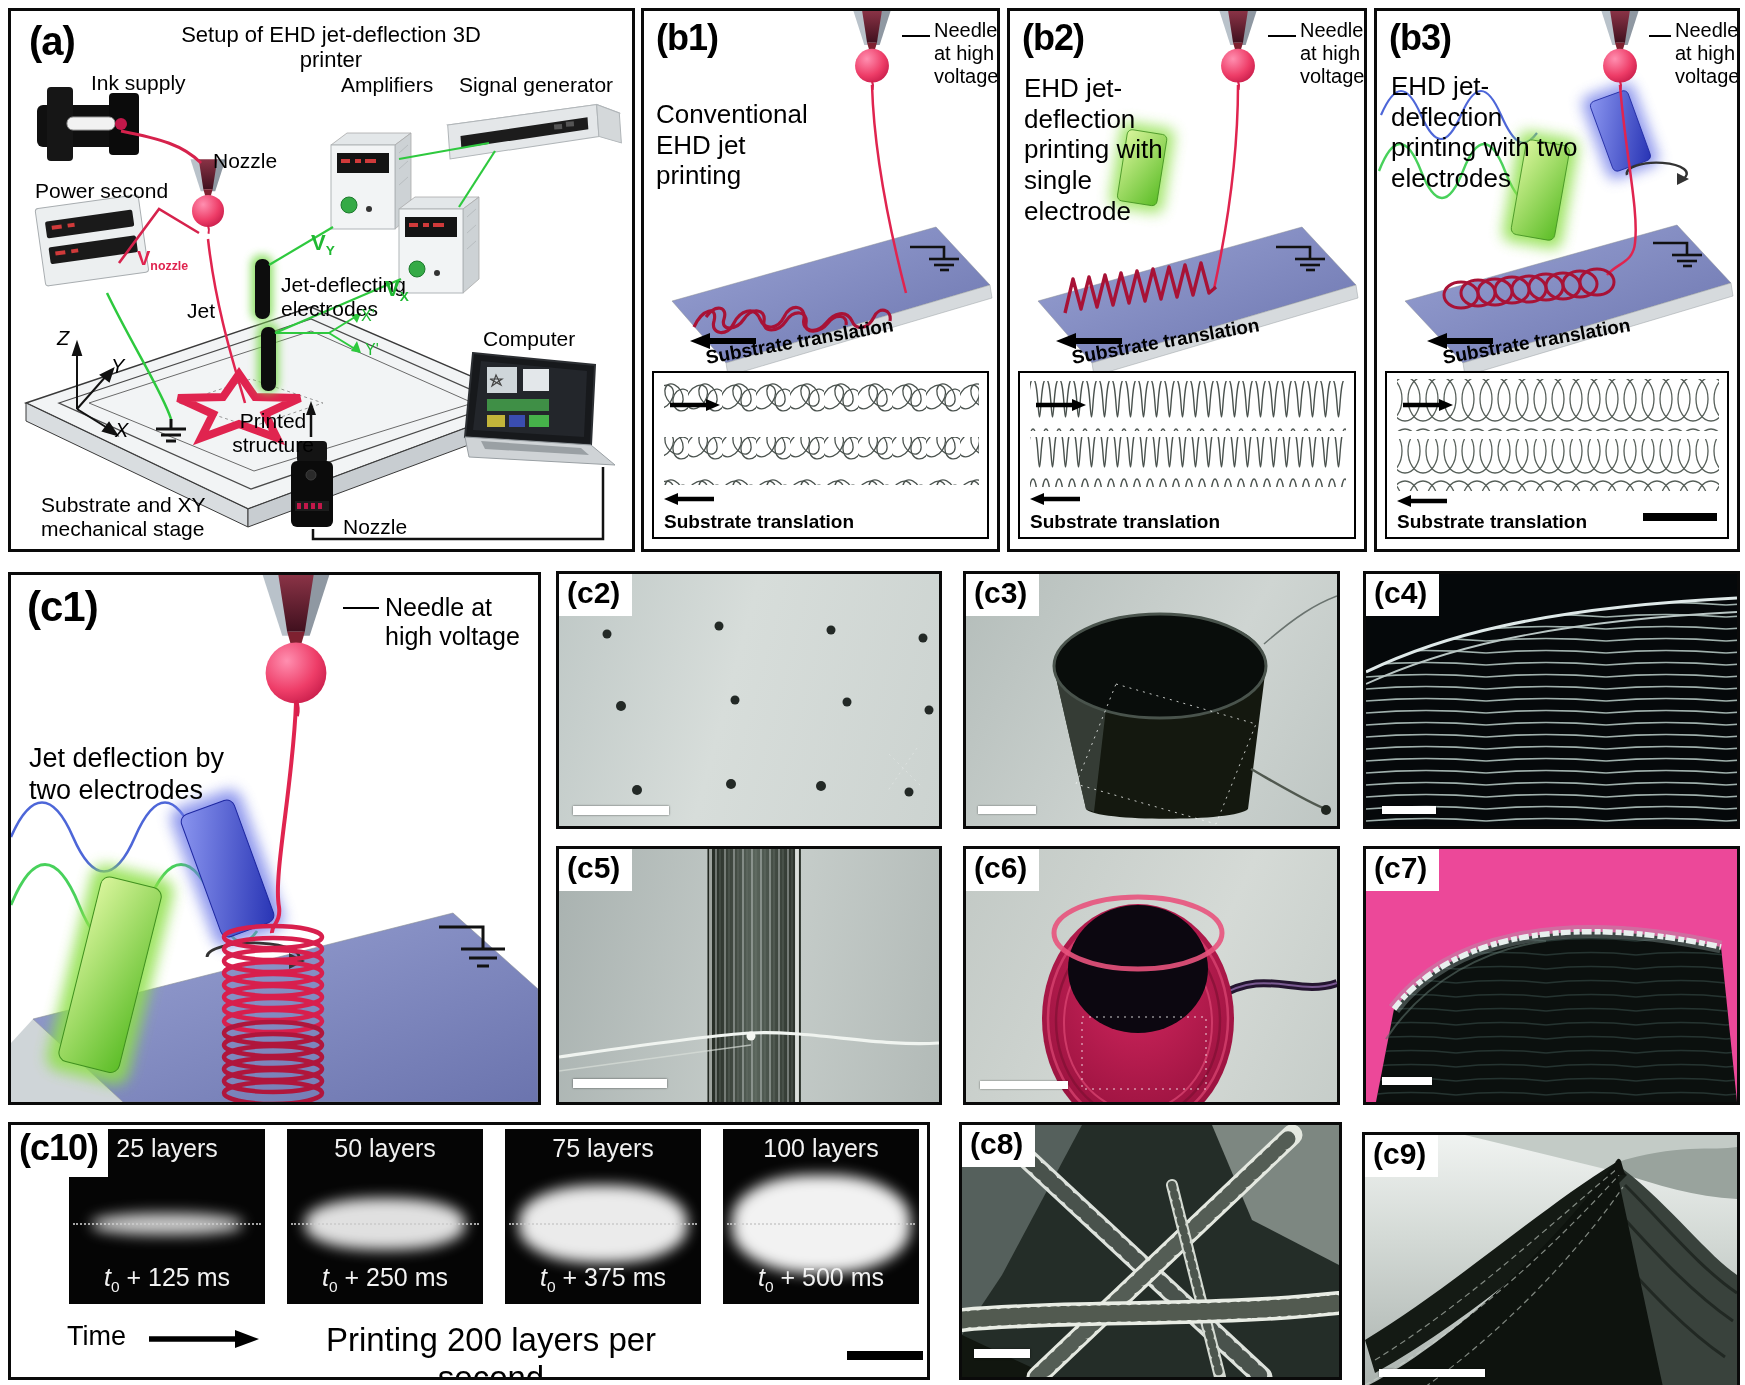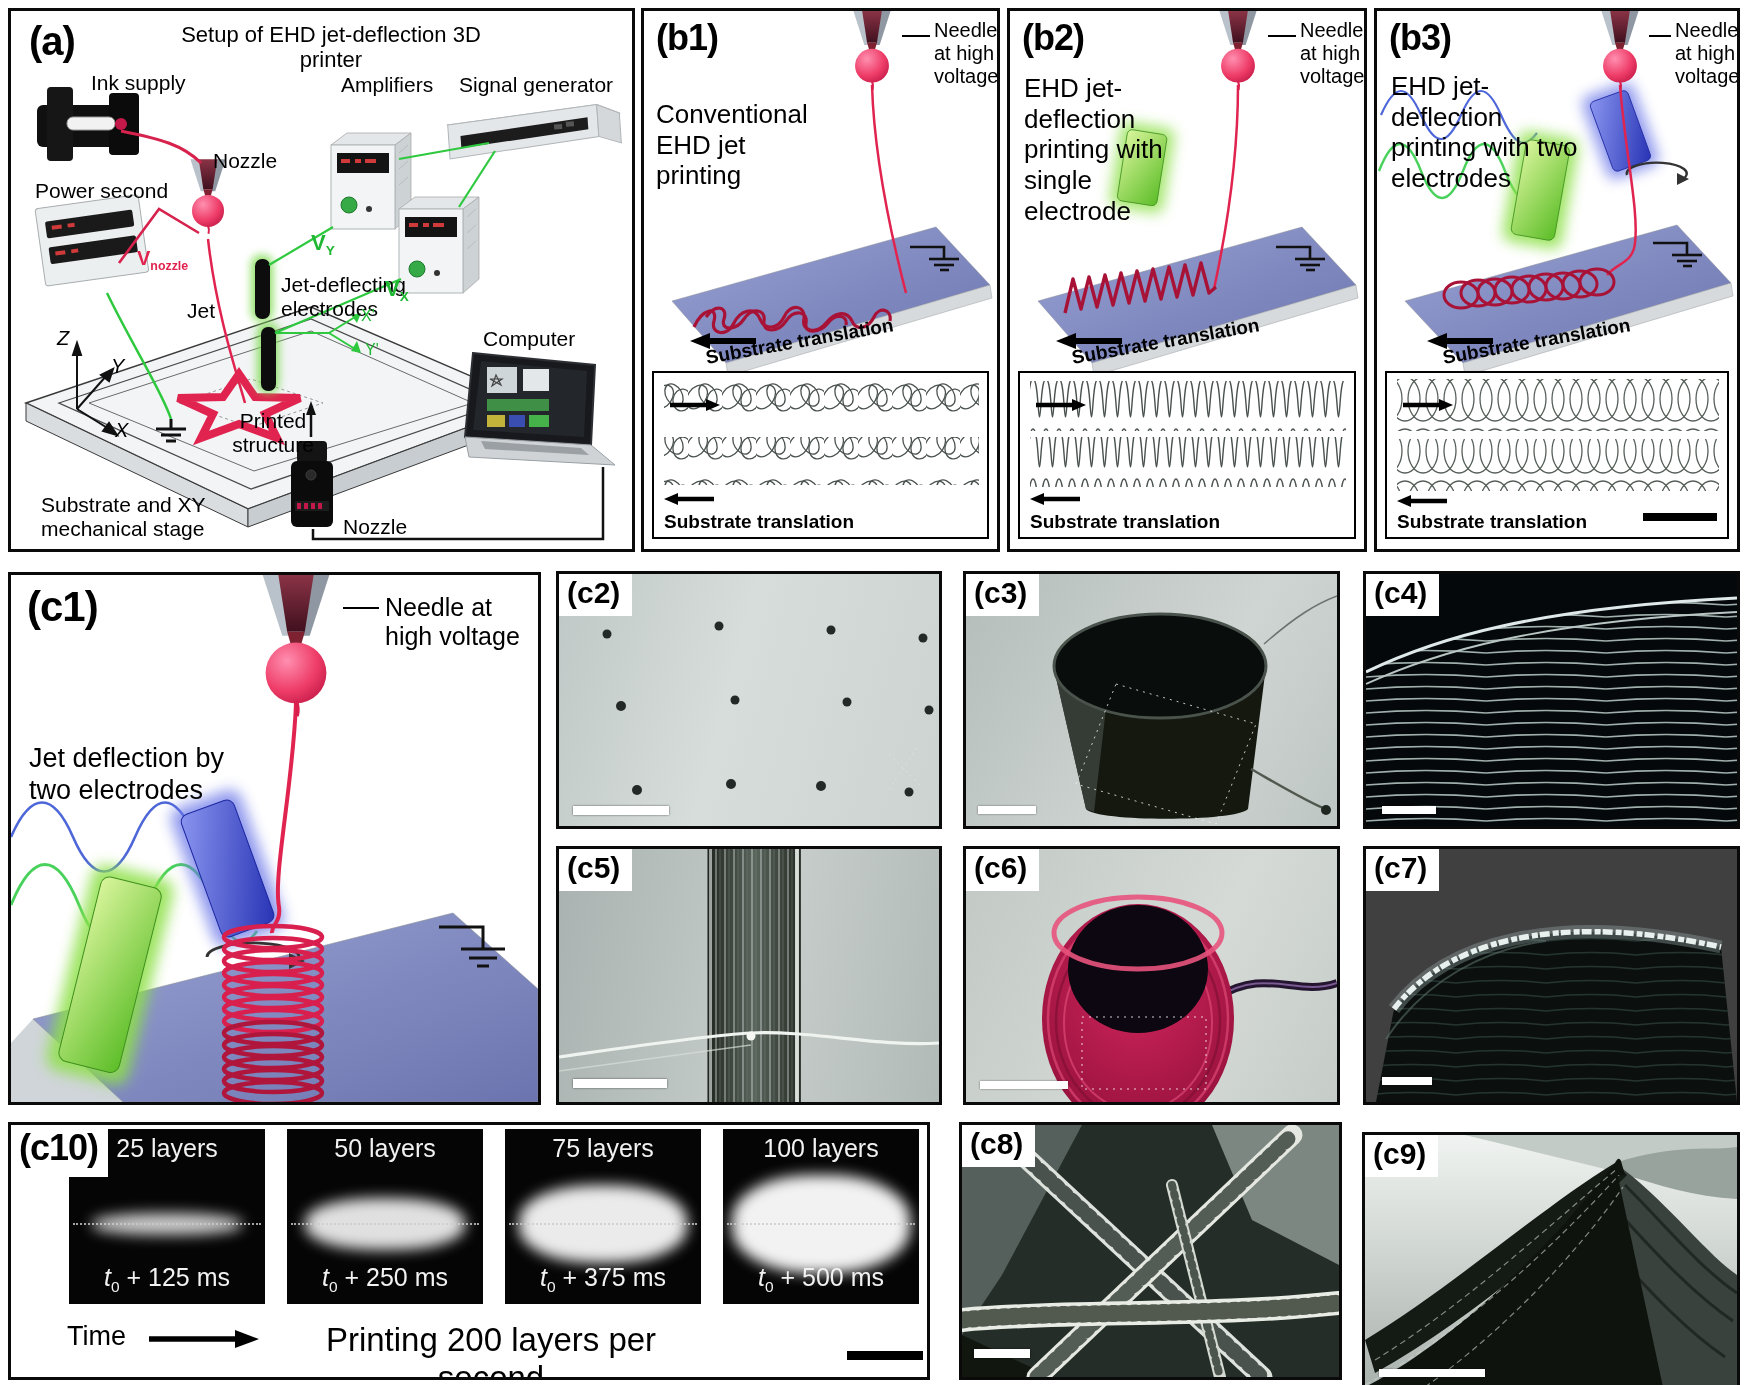--- a/index.html
+++ b/index.html
@@ -571,21 +571,21 @@
         <ellipse cx="172" cy="172" rx="82" ry="98" stroke="#7e0f32" stroke-width="2.5"></ellipse>
         <ellipse cx="172" cy="174" rx="74" ry="88" stroke="#e24b78" stroke-width="2"></ellipse>
       </g>
       <ellipse cx="172" cy="120" rx="70" ry="64" fill="#0c0710"></ellipse>
       <ellipse cx="172" cy="84" rx="84" ry="36" fill="none" stroke="#e8537d" stroke-width="5" opacity="0.9"></ellipse>
       <rect x="116" y="168" width="124" height="72" fill="none" stroke="#fff" stroke-width="1" stroke-dasharray="2 5" opacity="0.8"></rect>
     </svg>
     <div class="sbar" style="left:14px;top:232px;width:88px;height:8px;"></div>
   </div>
 
-  <div class="sem" style="left:1363px;top:846px;width:377px;height:259px;background:#404040;">
+  <div class="sem" style="left:1363px;top:846px;width:377px;height:259px;background:#ec4899;">
     <div class="sem-chip">(c7)</div>
     <svg class="abs" width="371" height="253" viewBox="0 0 371 253" style="left:0;top:0;">
       <path d="M28,160 C80,92 190,62 355,98 L371,253 L10,253 Z" fill="#0b100e"></path>
       <path d="M28,160 C80,92 190,62 355,98 L371,253 L10,253 Z" fill="url(#patRipple)" opacity="0.55"></path>
       <path d="M28,160 C80,92 190,62 355,98" fill="none" stroke="#9fb3ae" stroke-width="13" opacity="0.35"></path>
       <path d="M28,160 C80,92 190,62 355,98" fill="none" stroke="#e8f0ee" stroke-width="5.5" stroke-dasharray="10 3 6 2"></path>
       <path d="M20,190 C60,130 120,100 180,92" fill="none" stroke="#5a6e68" stroke-width="2" opacity="0.6"></path>
     </svg>
     <div class="sbar" style="left:16px;top:228px;width:50px;height:8px;"></div>
   </div>

